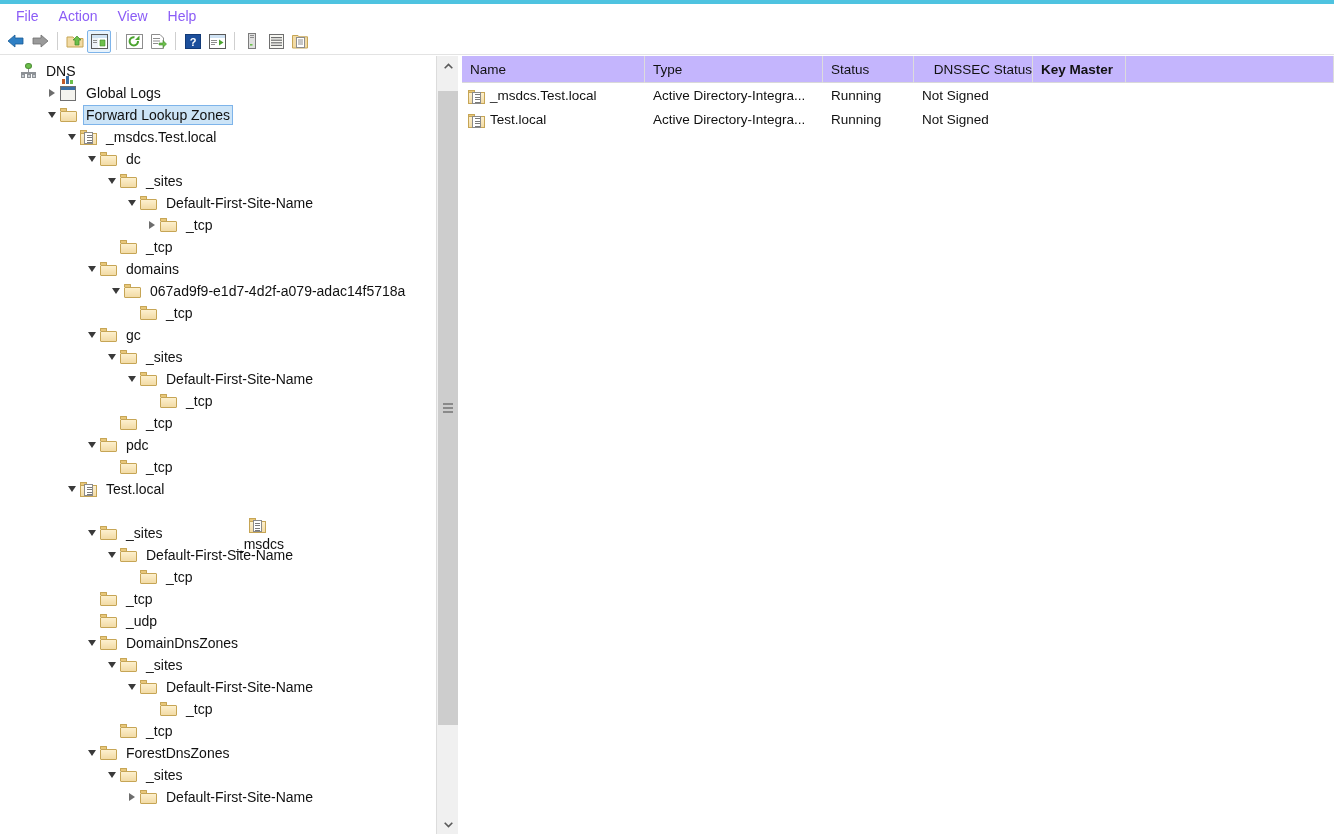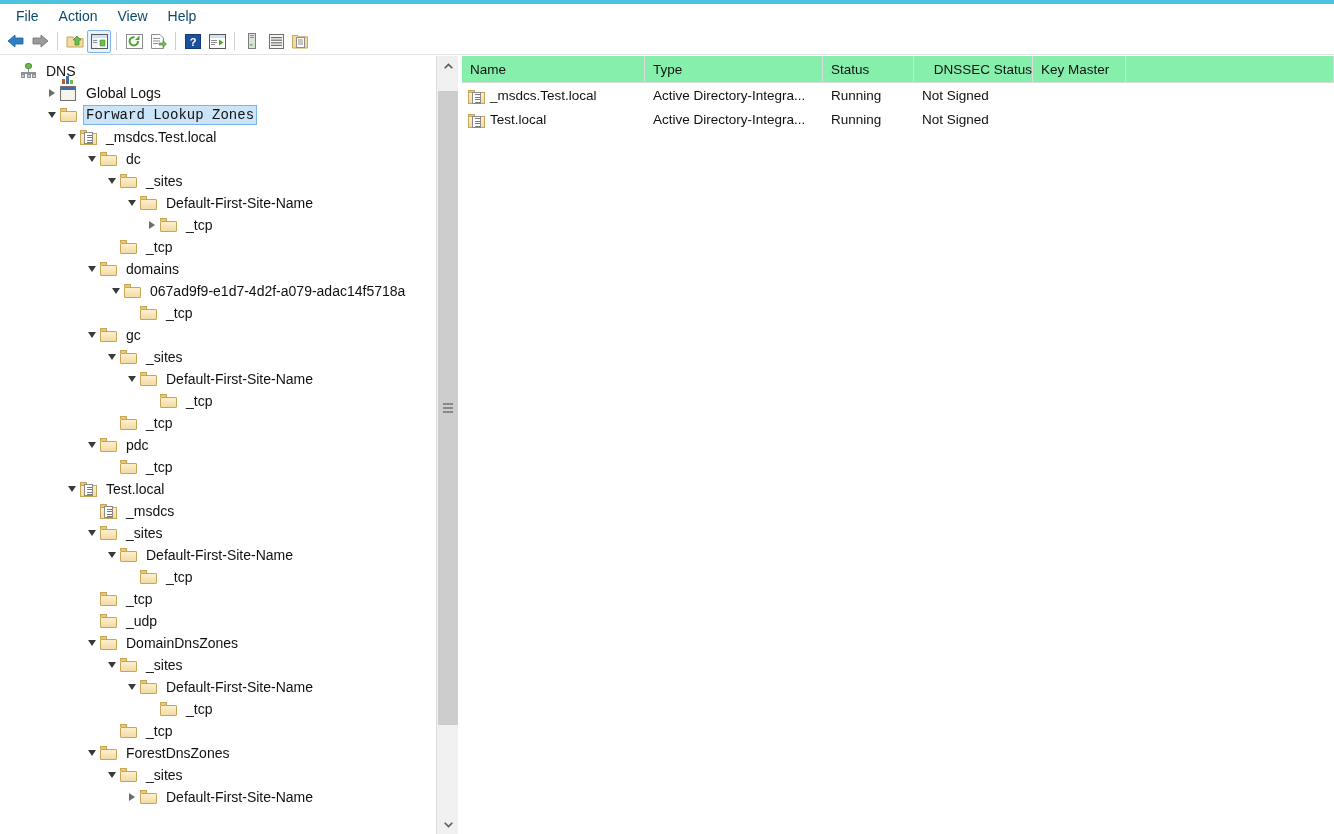--- a/index.html
+++ b/index.html
@@ -19,21 +19,21 @@
   }
 
   
   .menubar {
     position:absolute; left:0; top:4px; width:1334px; height:24px;
     background:#ffffff;
     display:flex; align-items:center;
     padding-left:6px;
   }
   .menu-item {
-    padding:0 10px; font-size:14px; color:#0c4a6e; line-height:18px;
+    padding:0 10px; font-size:14px; color:#8b5cf6; line-height:18px;
     white-space:nowrap; cursor:default;
   }
 
   
   .toolbar {
     position:absolute; left:0; top:28px; width:1334px; height:27px;
     background:#ffffff;
     display:flex; align-items:center;
     padding-left:4px;
     border-bottom:1px solid #e3e3e3;
@@ -191,21 +191,21 @@
   .ic-log .b1,.ic-log .b2,.ic-log .b3 {
     position:absolute; bottom:2px; width:3px; background:#c05a2a;
   }
   .ic-log .b1 { left:2px; height:5px; }
   .ic-log .b2 { left:6px; height:8px; background:#3a6ea5; }
   .ic-log .b3 { left:10px; height:4px; background:#6cbf4b; }
 
   
   .lv-head {
     position:relative; height:27px; display:flex;
-    border-bottom:1px solid #d9d9d9; background:#86efac;
+    border-bottom:1px solid #d9d9d9; background:#c4b5fd;
   }
   .lv-th {
     position:relative; display:flex; align-items:center;
     padding-left:8px; font-size:13.5px; color:#111;
     border-right:1px solid #dcdcdc; height:27px;
     overflow:hidden; white-space:nowrap; cursor:default;
   }
   .lv-row {
     height:24px; display:flex; align-items:center;
     white-space:nowrap; cursor:default;
@@ -339,21 +339,21 @@
           <span class="ticon"><span class="ic-dns"><span class="globe"></span><span class="leg" style="left:8px"></span><span class="bar"></span><span class="leg" style="left:2px;top:11px;height:0"></span><span class="node" style="left:1px"></span><span class="node" style="left:6.5px"></span><span class="node" style="left:12px"></span></span></span>
           <span class="tlabel">DNS</span>
         </div>
         <div class="tnode" style="padding-left: 44px;">
           <span class="twist">
             <span class="tw collapsed"></span>
           </span>
           <span class="ticon"><span class="ic-log"><span class="frame"></span><span class="hdr"></span><span class="b1"></span><span class="b2"></span><span class="b3"></span></span></span>
           <span class="tlabel">Global Logs</span>
         </div>
-        <div class="tnode selected" style="padding-left: 44px; font-family: Liberation Mono, monospace;">
+        <div class="tnode selected" style="padding-left: 44px;">
           <span class="twist">
             <span class="tw expanded"></span>
           </span>
           <span class="ticon"><span class="ic-folder"><span class="tab"></span><span class="body"></span></span></span>
           <span class="tlabel">Forward Lookup Zones</span>
         </div>
         <div class="tnode" style="padding-left: 64px;">
           <span class="twist">
             <span class="tw expanded"></span>
           </span>
@@ -465,21 +465,21 @@
             <span class="tw expanded"></span>
           </span>
           <span class="ticon"><span class="ic-zone"><span class="tab"></span><span class="body"></span><span class="doc">
                 <i></i>
                 <i></i>
                 <i></i>
                 <i></i>
               </span></span></span>
           <span class="tlabel">Test.local</span>
         </div>
-        <div class="tnode" style="padding-left: 84px;">
+        <div class="tnode" style="padding-left: 84px; flex-direction: column;">
           <span class="twist"></span>
           <span class="ticon"><span class="ic-zone"><span class="tab"></span><span class="body"></span><span class="doc">
                 <i></i>
                 <i></i>
                 <i></i>
                 <i></i>
               </span></span></span>
           <span class="tlabel">_msdcs</span>
         </div>
         <div class="tnode" style="padding-left: 84px;">
@@ -595,21 +595,21 @@
         </div>
         <div class="lv-th" style="width: 178px;">
           <span>Type</span>
         </div>
         <div class="lv-th" style="width: 91px;">
           <span>Status</span>
         </div>
         <div class="lv-th" style="width: 119px; justify-content: flex-end;">
           <span>DNSSEC Status</span>
         </div>
-        <div class="lv-th" style="width: 93px;">
+        <div class="lv-th" style="width: 93px; font-weight: bold;">
           <span>Key Master</span>
         </div>
         <div class="lv-th" style="width: 208px;">
           <span></span>
         </div>
       </div>
     <div id="lv-body">
         <div class="lv-row">
           <div class="lv-cell name" style="width: 183px;">
             <span class="ic-zone">

